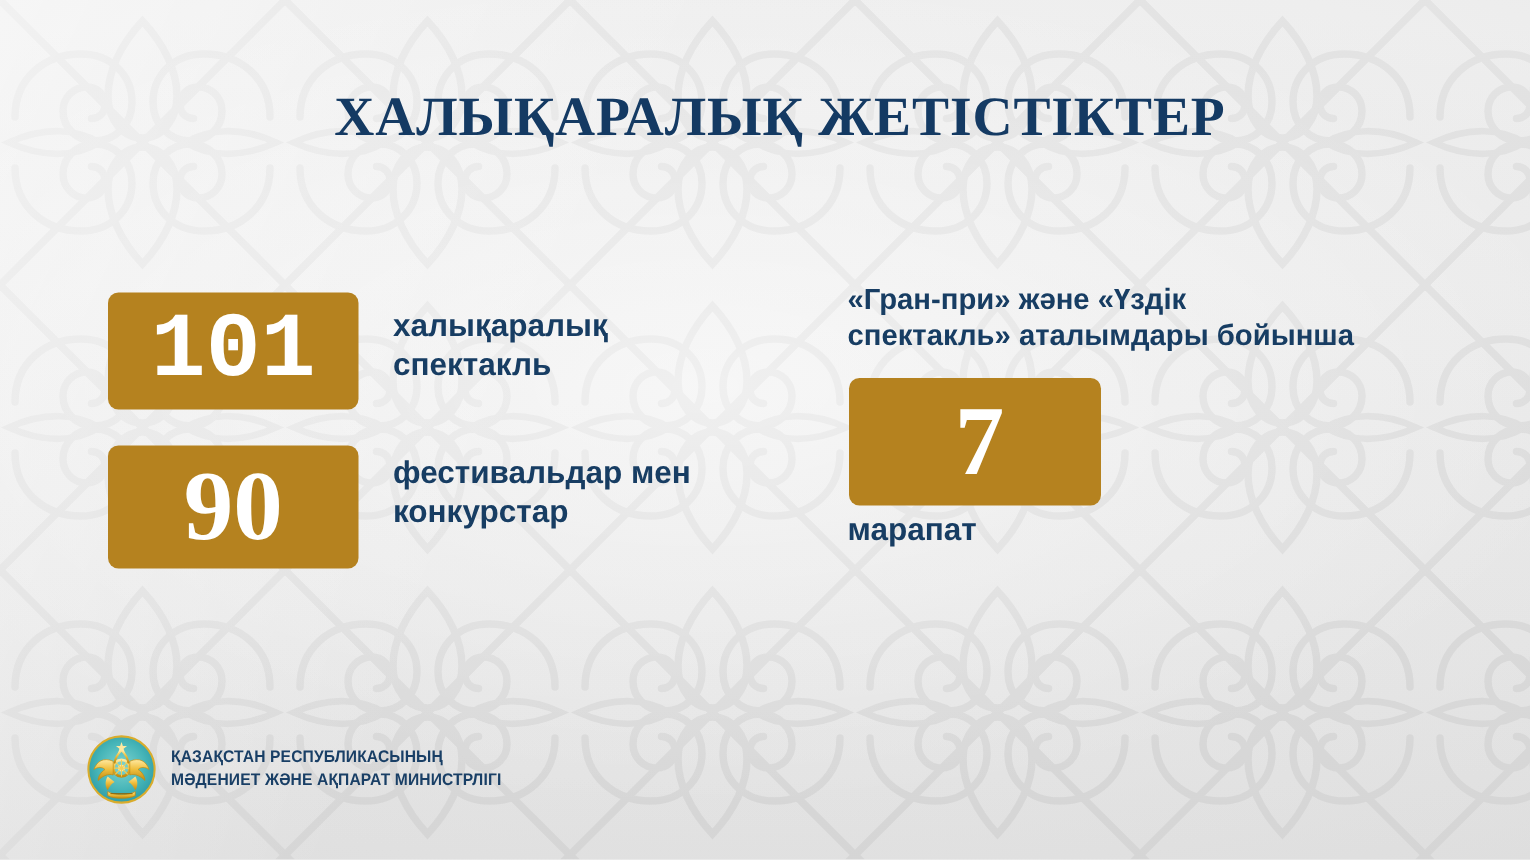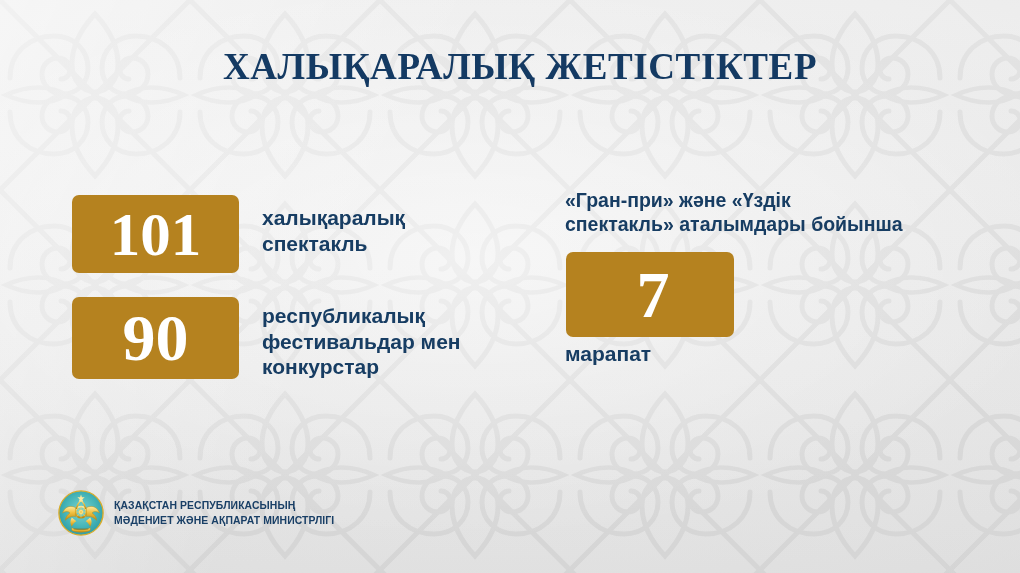--- a/index.html
+++ b/index.html
@@ -33,21 +33,21 @@
     position:absolute;inset:0;pointer-events:none;
     background:
       linear-gradient(115deg, rgba(255,255,255,.50) 0%, rgba(255,255,255,0) 38%),
       radial-gradient(ellipse 85% 70% at 46% 45%, rgba(255,255,255,.55) 0%, rgba(255,255,255,0) 70%),
       linear-gradient(to bottom, rgba(255,255,255,.20) 0%, rgba(0,0,0,.035) 100%);
   }
 
   
   #title{
     position:absolute;
-    left:0;right:0;top:45px;
+    left:0;right:0;top:57px;
     text-align:center;
     font-family:"Liberation Serif","DejaVu Serif",serif;
     font-weight:700;
     font-size:37px;
     letter-spacing:.6px;
     color:#143a63;
     white-space:nowrap;
     padding-left:20px;
   }
 
@@ -59,21 +59,21 @@
     color:#ffffff;
     font-family:"Liberation Serif","DejaVu Serif",serif;
     font-weight:700;
     display:flex;
     align-items:center;
     justify-content:center;
     line-height:1;
     overflow:hidden;
   }
 
-  #box-101{ left:72px; top:195px;  width:167px; height:78px;  font-size:61px; letter-spacing:0px;}
+  #box-101{ left:72px; top:195px;  width:167px; height:78px;  font-size:61px; letter-spacing:0px;font-family:Liberation Mono, monospace;}
   #box-90 { left:72px; top:297px;  width:167px; height:82px;  font-size:66px; justify-content:center; }
   #box-13 { left:566px;top:252px;  width:168px; height:85px;  font-size:66px; justify-content:center; padding-left:6px;}
 
   
   .label{
     position:absolute;
     color:#173d63;
     font-weight:700;
     font-family:"Liberation Sans","DejaVu Sans",sans-serif;
     line-height:1.22;
@@ -159,21 +159,20 @@
   </div>
   <div class="label" id="label-101">
     <div>халықаралық</div>
     <div>спектакль</div>
   </div>
 
   <div class="gold-box" id="box-90">
     <span>90</span>
   </div>
   <div class="label" id="label-90">
-    <div>республикалық</div>
     <div>фестивальдар мен</div>
     <div>конкурстар</div>
   </div>
 
   <div class="label" id="label-award-title">
     <div>«Гран-при» және «Үздік</div>
     <div>спектакль» аталымдары бойынша</div>
   </div>
   <div class="gold-box" id="box-13">
     <span>7</span>

